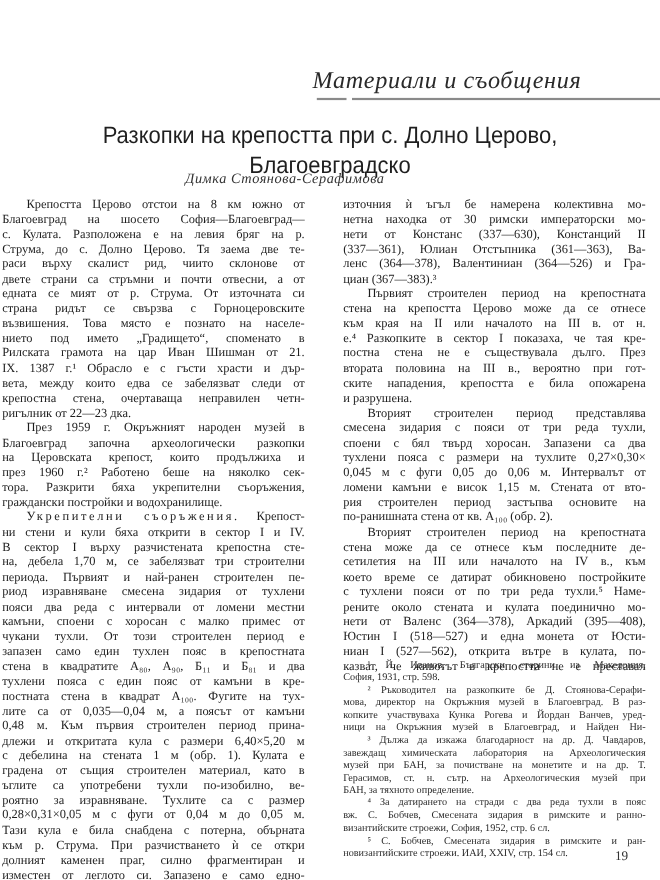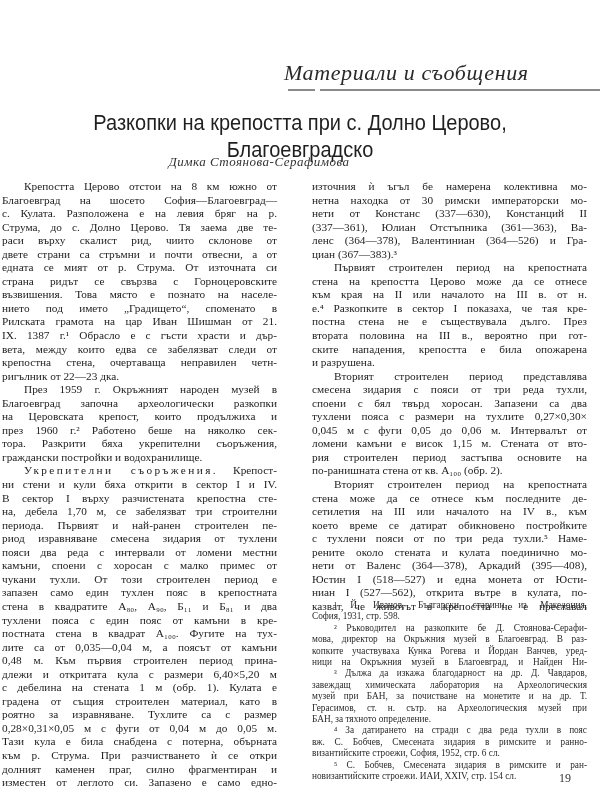--- a/index.html
+++ b/index.html
@@ -103,20 +103,21 @@
     <span class="line">чукани тухли. От този строителен период е</span>
     <span class="line">запазен само един тухлен пояс в крепостната</span>
     <span class="line">стена в квадратите А₈₀, А₉₀, Б₁₁ и Б₈₁ и два</span>
     <span class="line">тухлени пояса с един пояс от камъни в кре-</span>
     <span class="line">постната стена в квадрат А₁₀₀. Фугите на тух-</span>
     <span class="line">лите са от 0,035—0,04 м, а поясът от камъни</span>
     <span class="line">0,48 м. Към първия строителен период прина-</span>
     <span class="line">длежи и откритата кула с размери 6,40×5,20 м</span>
     <span class="line">с дебелина на стената 1 м (обр. 1). Кулата е</span>
     <span class="line">градена от същия строителен материал, като в</span>
+    <span class="line">ъглите са употребени тухли по-изобилно, ве-</span>
     <span class="line">роятно за изравняване. Тухлите са с размер</span>
     <span class="line">0,28×0,31×0,05 м с фуги от 0,04 м до 0,05 м.</span>
     <span class="line">Тази кула е била снабдена с потерна, обърната</span>
     <span class="line">към р. Струма. При разчистването ѝ се откри</span>
     <span class="line">долният каменен праг, силно фрагментиран и</span>
     <span class="line">изместен от леглото си. Запазено е само едно-</span>
   </div>
 <div class="column col-right" id="col-right">
     <span class="line">източния ѝ ъгъл бе намерена колективна мо-</span>
     <span class="line">нетна находка от 30 римски императорски мо-</span>

